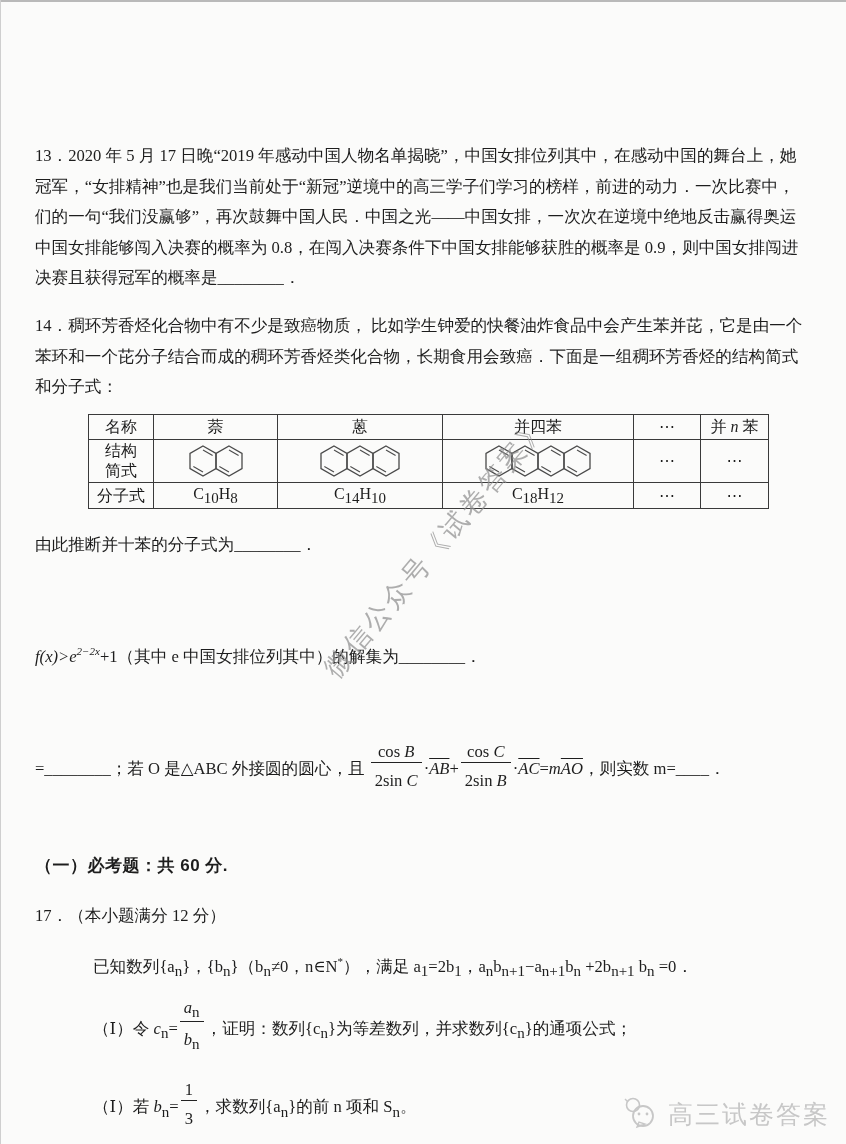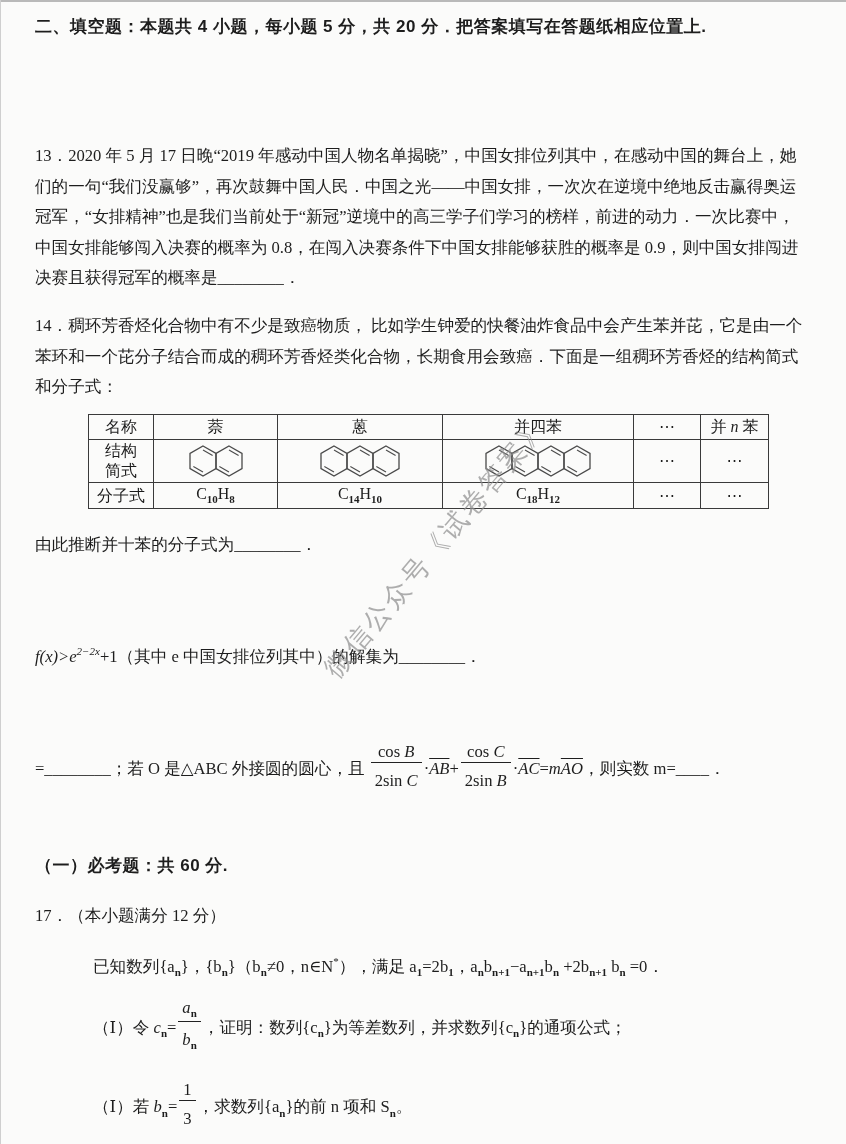--- a/index.html
+++ b/index.html
@@ -18,21 +18,21 @@
   .abs{position:absolute;left:35px;right:25px;}
 
   .sec-heading{
     font-family:"Liberation Sans","DejaVu Sans",sans-serif;
     font-weight:700;font-size:17px;letter-spacing:.5px;
     white-space:nowrap;
   }
   .line{height:30.5px;line-height:30.5px;font-size:16.6px;white-space:nowrap;}
   .mline{font-size:16.6px;white-space:nowrap;line-height:30px;}
   .it{font-style:italic;}
-  sub{font-size:11px;font-weight:bold;}
+  sub{font-size:15px;}
   sup{font-size:11px;margin-top:19px;}
   .vec{font-style:italic;text-decoration:overline;text-align:center;}
   .frac{display:inline-block;vertical-align:middle;text-align:center;margin:0 2px;}
   .frac .fnum{display:block;padding:0 4px;line-height:1.2;}
   .frac .fden{display:block;border-top:1.2px solid #222;padding:8px 4px;line-height:1.2;}
 
   table.chem{
     position:absolute;left:88px;top:414px;
     border-collapse:collapse;table-layout:fixed;
     font-size:16px;
@@ -63,26 +63,25 @@
   .wm-logo-text{font-size:25px;letter-spacing:2px;white-space:nowrap;}
   .wm-logo svg{display:block;}
 </style>
 </head>
 <body>
 
 <div class="page">
   <div class="scan-edge-top"></div>
   <div class="scan-edge-left"></div>
 
-  <div class="abs sec-heading" style="top:15px;">二、填空题：本题共 4 小题，每小题 5 分，共 20 分．把答案填写在答题纸相应位置上.</div>
 
   <div class="abs" style="top:141px;">
     <div class="line">13．2020 年 5 月 17 日晚“2019 年感动中国人物名单揭晓”，中国女排位列其中，在感动中国的舞台上，她</div>
+    <div class="line">冠军，“女排精神”也是我们当前处于“新冠”逆境中的高三学子们学习的榜样，前进的动力．一次比赛中，</div>
     <div class="line">们的一句“我们没赢够”，再次鼓舞中国人民．中国之光——中国女排，一次次在逆境中绝地反击赢得奥运</div>
-    <div class="line">冠军，“女排精神”也是我们当前处于“新冠”逆境中的高三学子们学习的榜样，前进的动力．一次比赛中，</div>
     <div class="line">中国女排能够闯入决赛的概率为 0.8，在闯入决赛条件下中国女排能够获胜的概率是 0.9，则中国女排闯进</div>
     <div class="line">决赛且获得冠军的概率是________．</div>
   </div>
 
   <div class="abs" style="top:311px;">
     <div class="line">14．稠环芳香烃化合物中有不少是致癌物质，  比如学生钟爱的快餐油炸食品中会产生苯并芘，它是由一个</div>
     <div class="line">苯环和一个芘分子结合而成的稠环芳香烃类化合物，长期食用会致癌．下面是一组稠环芳香烃的结构简式</div>
     <div class="line">和分子式：</div>
   </div>
 
@@ -170,13 +169,24 @@
 
   <div class="abs sec-heading" style="top:854px;">（一）必考题：共 60 分.</div>
 
   <div class="abs mline" style="top:901px;">17．（本小题满分 12 分）</div>
   <div class="abs mline" style="top:946px;left:93px;"><span>已知数列{a</span><sub>n</sub><span>}，{b</span><sub>n</sub><span>}（b</span><sub>n</sub><span>≠0，n∈N</span><sup>*</sup><span>），满足 a</span><sub>1</sub><span>=2b</span><sub>1</sub><span>，a</span><sub>n</sub><span>b</span><sub>n+1</sub><span>−a</span><sub>n+1</sub><span>b</span><sub>n</sub><span> +2b</span><sub>n+1</sub><span> b</span><sub>n</sub><span> =0．</span></div>
   <div class="abs mline" style="top:998px;left:93px;"><span>（Ⅰ）令 </span><span class="it">c</span><sub>n</sub><span>=</span><span class="frac"><span class="fnum"><span class="it">a</span><sub>n</sub></span><span class="fden"><span class="it">b</span><sub>n</sub></span></span><span>，证明：数列{c</span><sub>n</sub><span>}为等差数列，并求数列{c</span><sub>n</sub><span>}的通项公式；</span></div>
   <div class="abs mline" style="top:1080px;left:93px;"><span>（Ⅰ）若 </span><span class="it">b</span><sub>n</sub><span>=</span><span class="frac"><span class="fnum"><span>1</span></span><span class="fden"><span>3</span></span></span><span>，求数列{a</span><sub>n</sub><span>}的前 n 项和 S</span><sub>n</sub><span>。</span></div>
 
   <div class="wm-diagonal">微信公众号《试卷答案》</div>
 
+  <div class="wm-logo">
+    <svg width="40" height="36" viewBox="0 0 40 36">
+      <circle cx="12" cy="9" r="6.5" fill="none" stroke="#c7c7c7" stroke-width="1.6"></circle>
+      <circle cx="22" cy="20" r="10" fill="none" stroke="#c7c7c7" stroke-width="1.8"></circle>
+      <circle cx="18" cy="18" r="1.4" fill="#c7c7c7"></circle>
+      <circle cx="26" cy="18" r="1.4" fill="#c7c7c7"></circle>
+      <path d="M16 31 L18 26 L24 28 Z" fill="none" stroke="#c7c7c7" stroke-width="1.4"></path>
+      <line x1="4" y1="3" x2="7" y2="6" stroke="#c7c7c7" stroke-width="1.4"></line>
+    </svg>
+    <span class="wm-logo-text">高三试卷答案</span>
+  </div>
 </div>
 
 </body></html>

